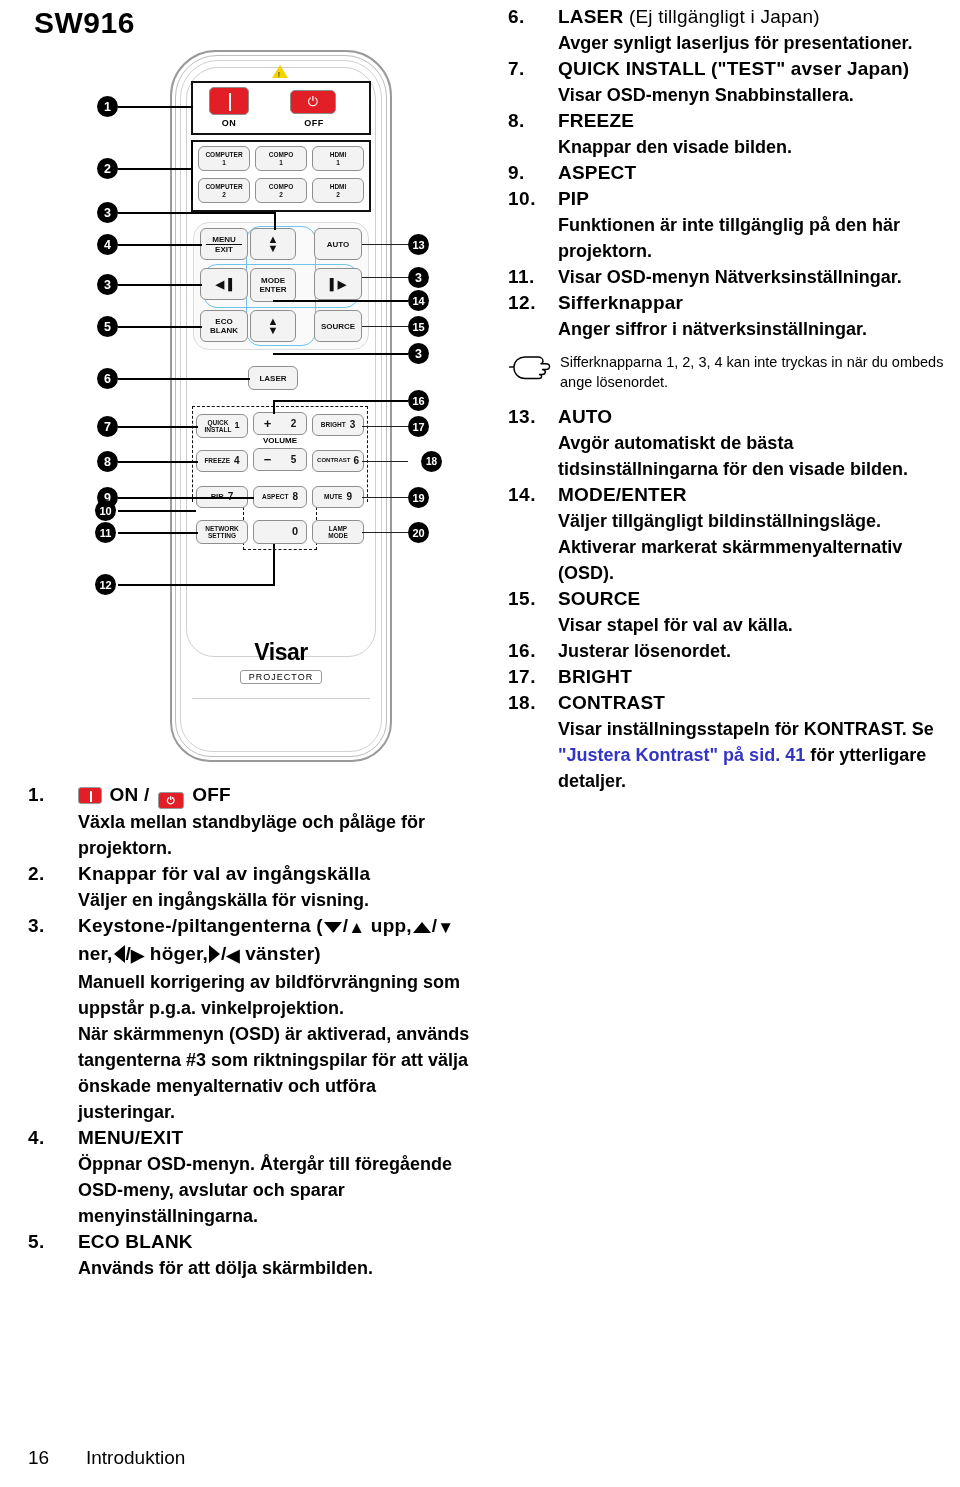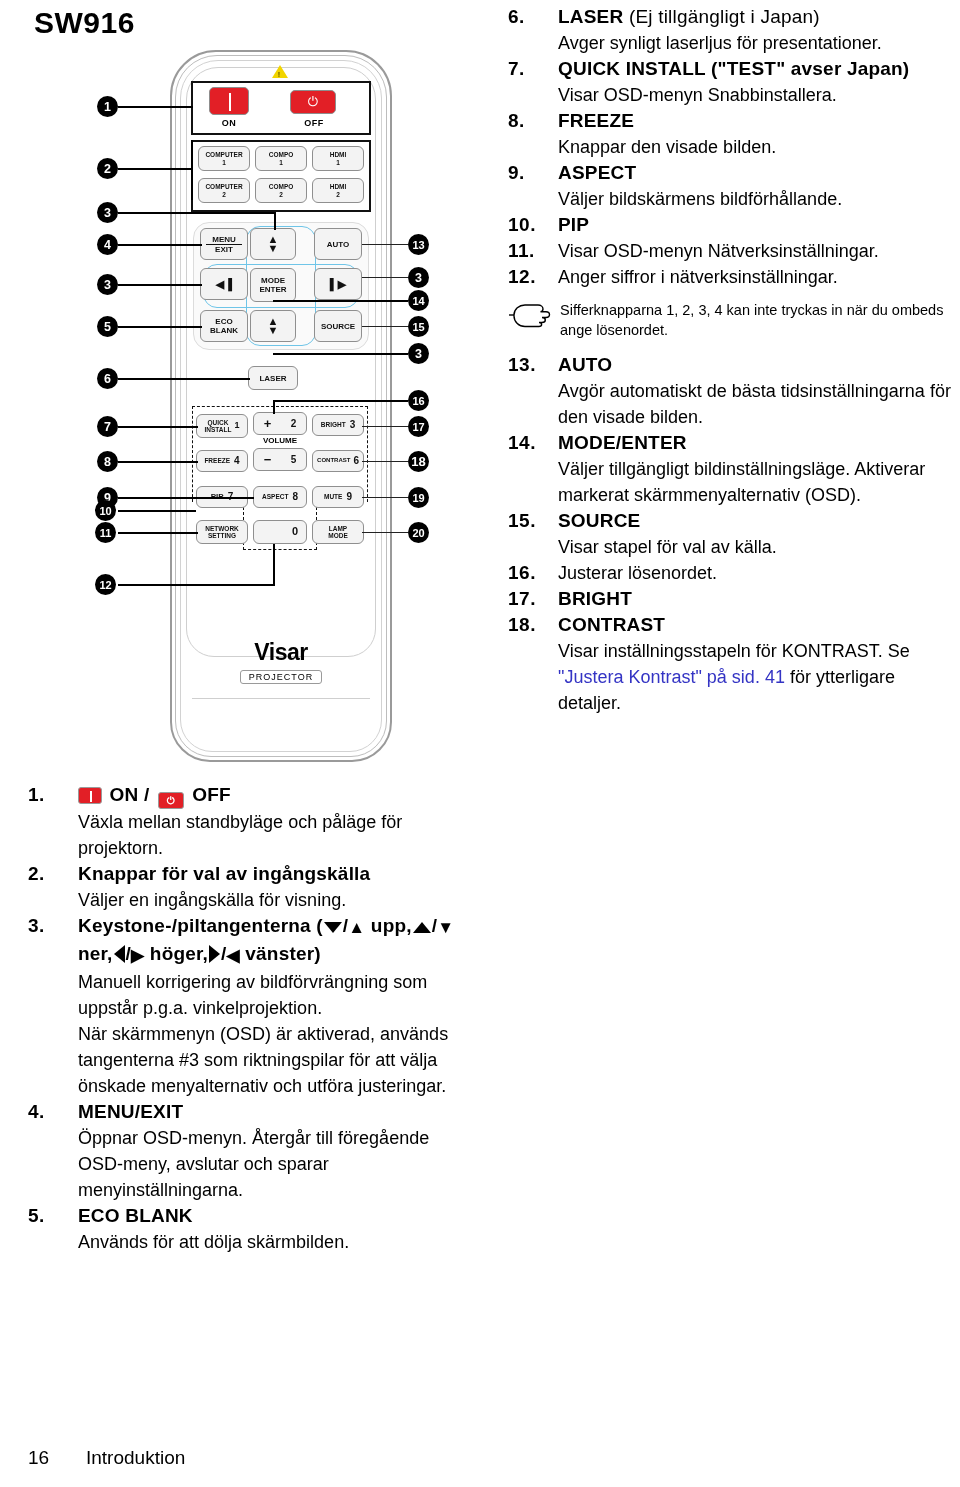--- a/index.html
+++ b/index.html
@@ -250,21 +250,21 @@
   .item-title {
     font-size: 19px;
     font-weight: bold;
     line-height: 26px;
     letter-spacing: 0.2px;
   }
   .item-title .reg { font-weight: normal; }
   .item-desc {
     font-size: 18px;
     line-height: 26px;
-    font-weight: normal;
+    font-weight: bold;
   }
   .link { color: #3434c4; }
 
   
   .mini-on, .mini-off {
     display: inline-block;
     vertical-align: -3px;
     background: #e21f26;
     border: 1px solid #9a9a9a;
     border-radius: 3px;
@@ -547,21 +547,21 @@
     <div class="bullet" style="left:95px;top:484px;font-size:11px;">11</div>
     <div class="bullet" style="left:95px;top:536px;font-size:11px;">12</div>
 
     <div class="bullet" style="left:408px;top:196px;font-size:11px;">13</div>
     <div class="bullet" style="left:408px;top:229px;">3</div>
     <div class="bullet" style="left:408px;top:252px;font-size:11px;">14</div>
     <div class="bullet" style="left:408px;top:278px;font-size:11px;">15</div>
     <div class="bullet" style="left:408px;top:305px;">3</div>
     <div class="bullet" style="left:408px;top:352px;font-size:11px;">16</div>
     <div class="bullet" style="left:408px;top:378px;font-size:11px;">17</div>
-    <div class="bullet" style="left:408px;top:413px;font-size:13px;">18</div>
+    <div class="bullet" style="left:421px;top:413px;font-size:10px;">18</div>
     <div class="bullet" style="left:408px;top:449px;font-size:11px;">19</div>
     <div class="bullet" style="left:408px;top:484px;font-size:11px;">20</div>
   </div>
 
   <div class="desc-list left-list">
 
     <div class="item">
       <div class="item-row">
         <div class="item-num">1.</div>
         <div class="item-body">
@@ -656,47 +656,48 @@
         <div class="item-desc">Knappar den visade bilden.</div>
       </div>
     </div>
   </div>
 
   <div class="item">
     <div class="item-row">
       <div class="item-num">9.</div>
       <div class="item-body">
         <div class="item-title">ASPECT</div>
-        <div class="item-desc">Väljer bildskärmens bildförhållande.</div>
       </div>
     </div>
   </div>
 
   <div class="item">
     <div class="item-row">
       <div class="item-num">10.</div>
       <div class="item-body">
         <div class="item-title">PIP</div>
+        <div class="item-desc">Funktionen är inte tillgänglig på den här projektorn.</div>
       </div>
     </div>
   </div>
 
   <div class="item">
     <div class="item-row">
       <div class="item-num">11.</div>
       <div class="item-body">
         <div class="item-desc">Visar OSD-menyn Nätverksinställningar.</div>
       </div>
     </div>
   </div>
 
   <div class="item">
     <div class="item-row">
       <div class="item-num">12.</div>
       <div class="item-body">
+        <div class="item-title">Sifferknappar</div>
         <div class="item-desc">Anger siffror i nätverksinställningar.</div>
       </div>
     </div>
   </div>
 
   <div class="note">
     <div class="note-icon">
       <svg width="44" height="26" viewBox="0 0 44 26">
         <path d="M6 13 C6 7, 11 3, 17 3 L30 3 C33 3, 35 5, 35 7 C35 8.5, 34 9.5, 32.5 9.7
                  L38 9.7 C40 9.7, 41.5 11, 41.5 12.6 C41.5 14.2, 40 15.5, 38 15.5

